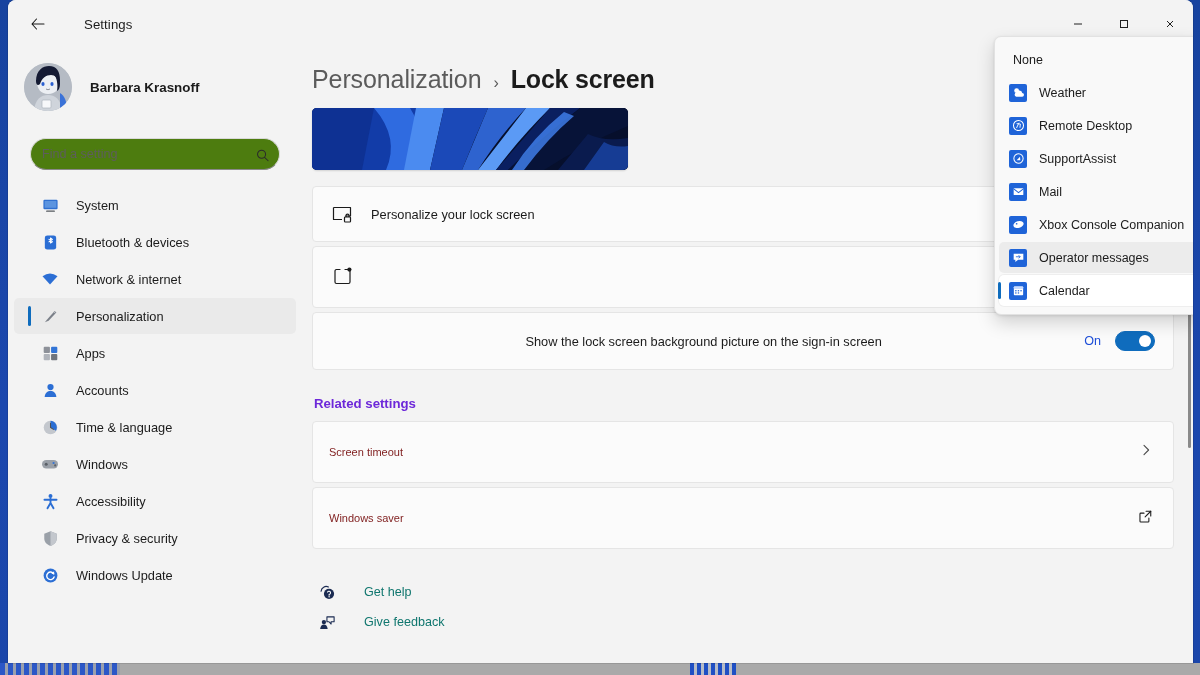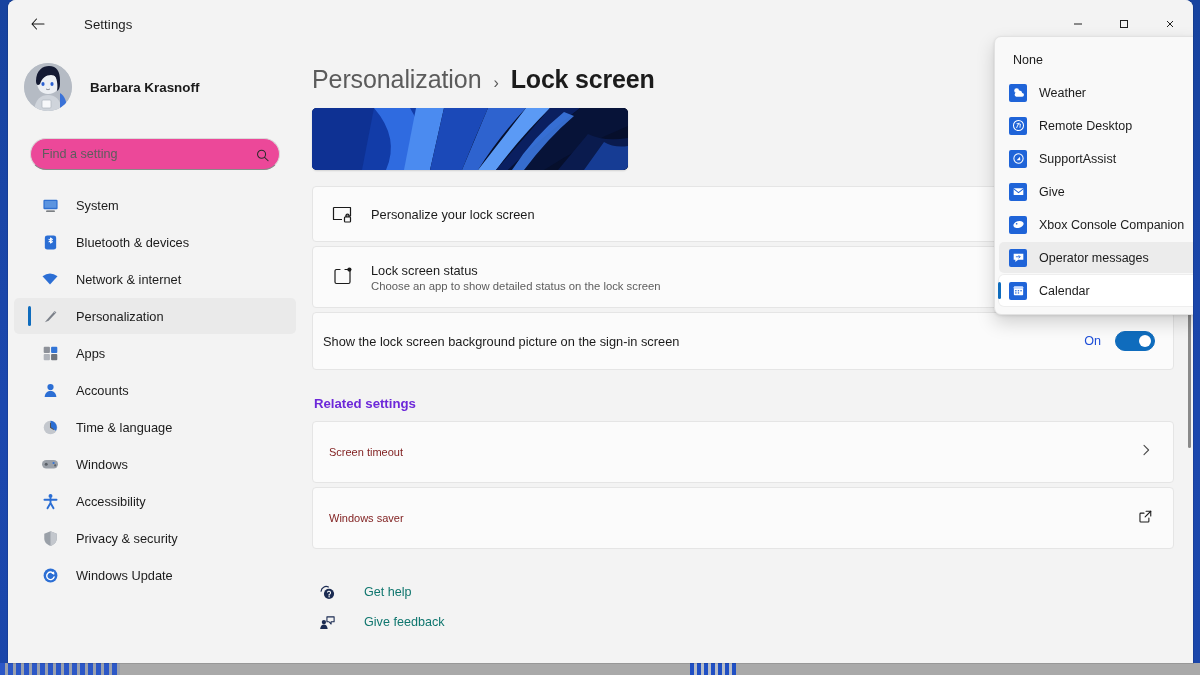--- a/index.html
+++ b/index.html
@@ -71,21 +71,21 @@
   #profile { display: flex; align-items: center; padding: 4px 0 0 16px; height: 74px; }
   #avatar {
     width: 48px; height: 48px; border-radius: 50%;
     overflow: hidden; flex: 0 0 48px; background: #b9bfc7;
   }
   #profile-name { margin-left: 18px; font-size: 13.4px; font-weight: 700; color: #1b1b1b; }
 
   #search-wrap { padding: 16px 22px 10px 22px; }
   #search-box {
     position: relative; height: 32px;
-    background: #ec4899; border: 1px solid #d9d9d9;
+    background: #4d7c0f; border: 1px solid #d9d9d9;
     border-bottom: 1px solid #898989;
     border-radius: 16px; display: flex; align-items: center;
   }
   #search-input {
     border: 0; outline: 0; background: transparent;
     font-family: "Liberation Sans", sans-serif; font-size: 12.6px;
     color: #1b1b1b; padding: 0 30px 0 11px; width: 100%; height: 100%;
   }
   #search-input::placeholder { color: #5d5d5d; }
   #search-icon-btn {
@@ -146,21 +146,21 @@
   .card.clickable { cursor: pointer; }
   .card-icon { width: 26px; flex: 0 0 26px; display: flex; align-items: center; justify-content: center; }
   .card-text { margin-left: 16px; flex: 1; }
   .card-title { font-size: 12.8px; color: #1b1b1b; }
   .card-sub { font-size: 11.3px; color: #5d5d5d; margin-top: 2px; }
   .card-right { display: flex; align-items: center; gap: 14px; }
   .toggle-label { font-size: 12.6px; color: #1d4ed8; }
 
   #card-personalize { height: 56px; }
   #card-status { height: 62px; }
-  #card-showbg { height: 58px; padding-left: 10px; }
+  #card-showbg { height: 58px; padding-left: 10px; text-align: center; }
 
   
   .toggle {
     width: 40px; height: 20px; border-radius: 10px;
     background: #0f6cbd; position: relative; cursor: pointer;
     border: 1px solid #0f6cbd;
   }
   .toggle .knob {
     position: absolute; right: 3px; top: 3px;
     width: 12px; height: 12px; border-radius: 50%; background: #fff;
@@ -459,24 +459,20 @@
           </div>
         </div>
 
         <div class="card clickable" id="card-status">
           <span class="card-icon">
             <svg width="22" height="22" viewBox="0 0 22 22">
               <path d="M14 3.5 H17.5 A1.5 1.5 0 0 1 19 5 V16 A1.5 1.5 0 0 1 17.5 17.5 H5.5 A1.5 1.5 0 0 1 4 16 V5 A1.5 1.5 0 0 1 5.5 3.5 H9" stroke="#1b1b1b" stroke-width="1.2" fill="none" stroke-linecap="round"></path>
               <circle cx="18.4" cy="3.6" r="2.1" fill="#1b1b1b"></circle>
             </svg>
           </span>
-          <div class="card-text">
-            <div class="card-title">Lock screen status</div>
-            <div class="card-sub">Choose an app to show detailed status on the lock screen</div>
-          </div>
         </div>
 
         <div class="card" id="card-showbg">
           <div class="card-text" style="margin-left:0">
             <div class="card-title">Show the lock screen background picture on the sign-in screen</div>
           </div>
           <div class="card-right">
             <span class="toggle-label">On</span>
             <div class="toggle">
               <div class="knob"></div>
@@ -575,21 +571,21 @@
       <span class="dd-label">SupportAssist</span>
     </div>
 
     <div class="dd-item">
       <span class="dd-icon">
         <svg width="13" height="13" viewBox="0 0 14 14">
           <rect x="1.8" y="3.6" width="10.4" height="7.2" rx="0.7" fill="#fff"></rect>
           <path d="M1.8 4.2 L7 8.2 L12.2 4.2" stroke="#1f64d8" stroke-width="1.1" fill="none"></path>
         </svg>
       </span>
-      <span class="dd-label">Give</span>
+      <span class="dd-label">Mail</span>
     </div>
 
     <div class="dd-item">
       <span class="dd-icon">
         <svg width="13" height="13" viewBox="0 0 14 14">
           <ellipse cx="7" cy="7" rx="5.6" ry="3.6" transform="rotate(-16 7 7)" fill="#fff"></ellipse>
           <circle cx="5" cy="6.2" r="0.9" fill="#1f64d8"></circle>
         </svg>
       </span>
       <span class="dd-label">Xbox Console Companion</span>

